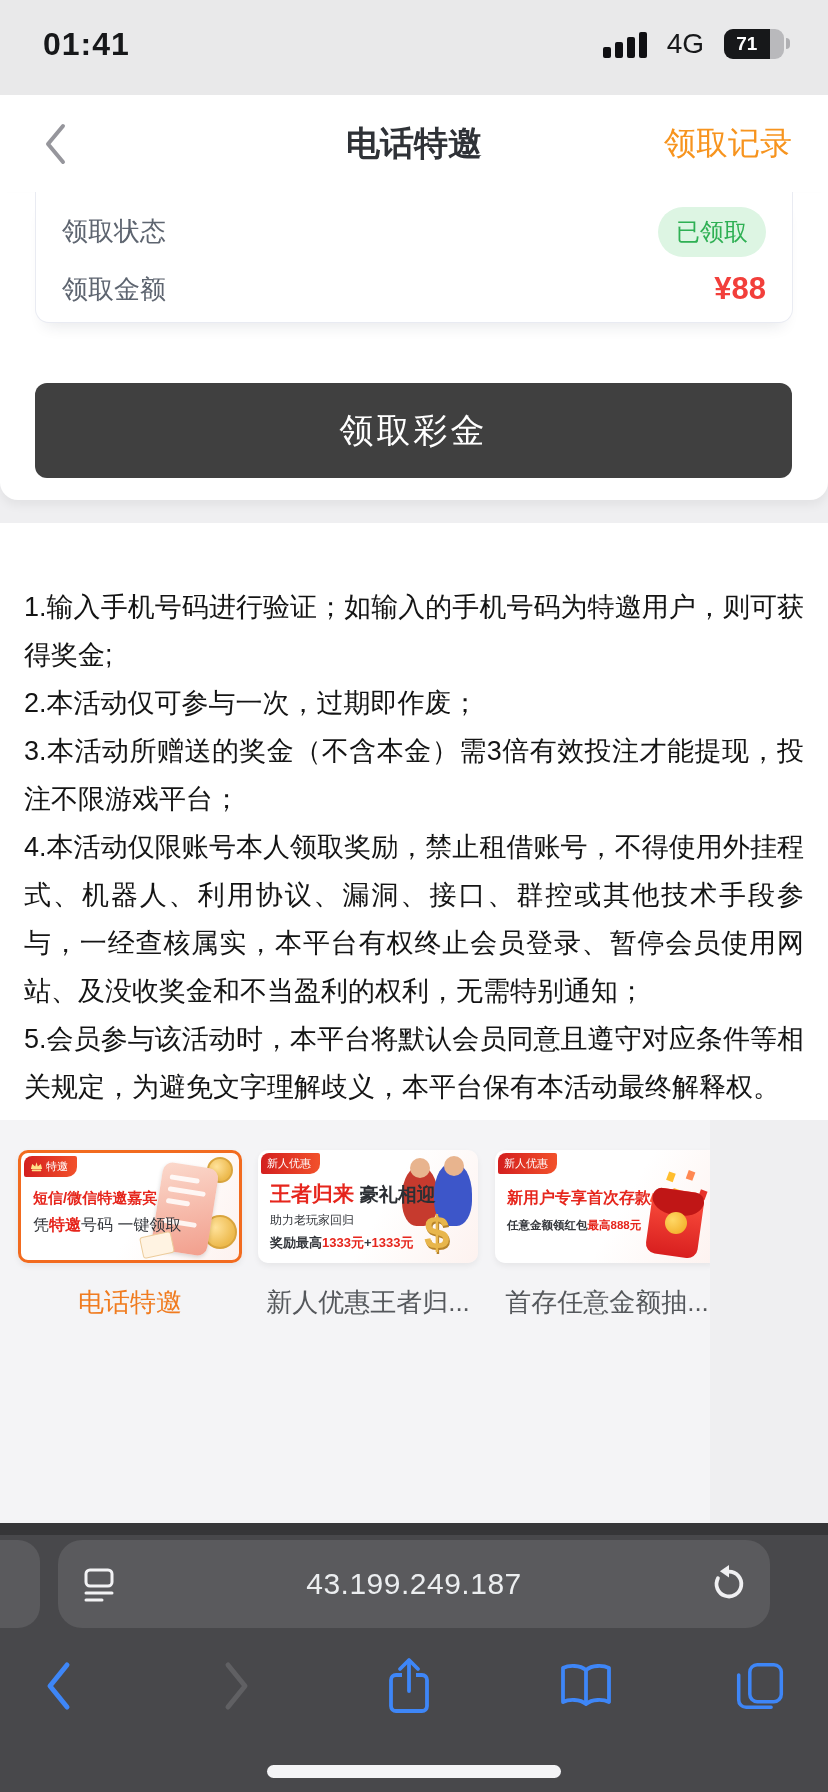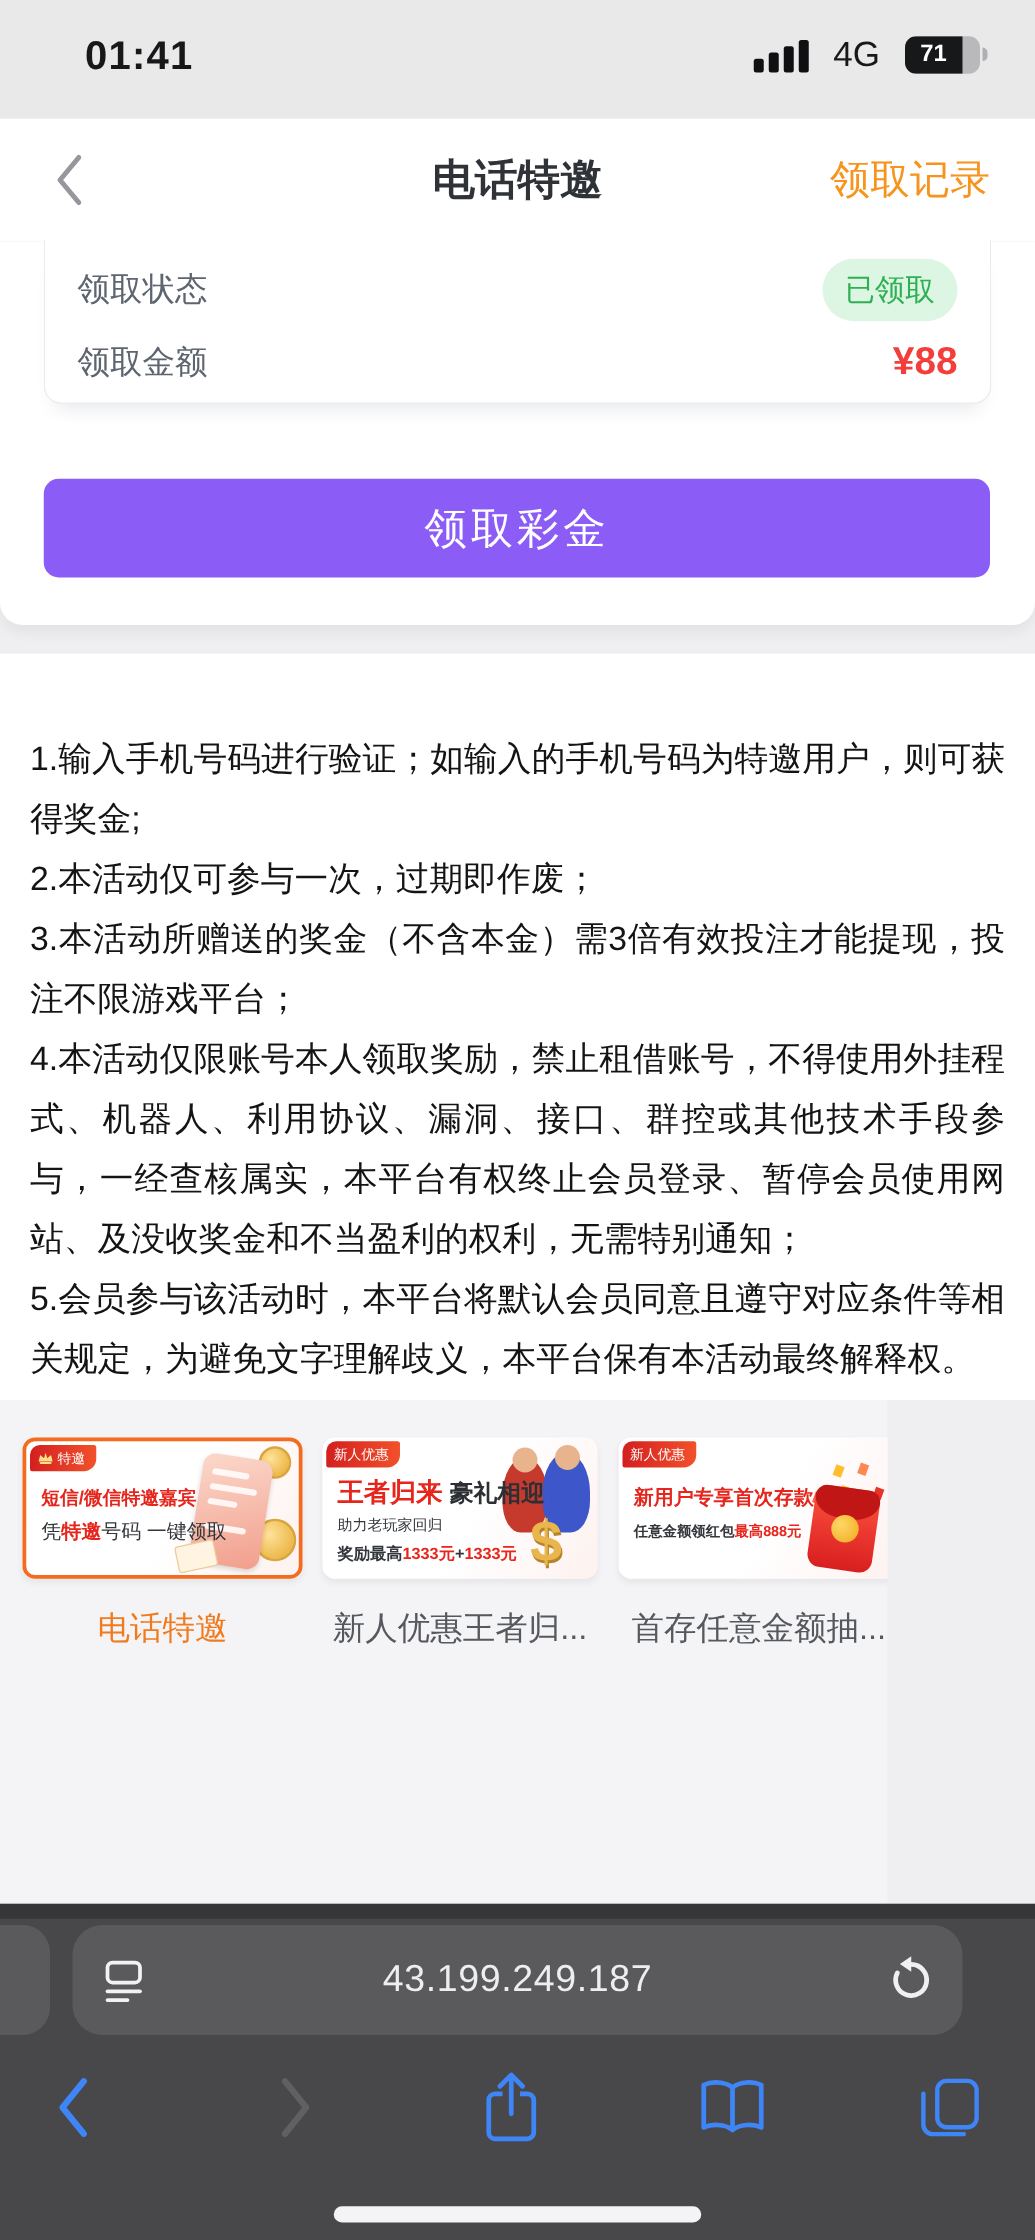--- a/index.html
+++ b/index.html
@@ -1,21 +1,21 @@
 <!DOCTYPE html>
 <html><head>
 <meta charset="utf-8">
 <style>
   html,body{margin:0;padding:0;background:#888;}
   .screen{position:relative;width:828px;height:1792px;background:#efeff1;overflow:hidden;
     font-family:"Liberation Sans","DejaVu Sans",sans-serif;-webkit-font-smoothing:antialiased;}
 
   
   .status-bar{position:absolute;top:0;left:0;width:828px;height:95px;background:#e9e9ea;}
-  .time{position:absolute;left:68px;top:26px;font-size:32px;font-weight:700;color:#17181a;letter-spacing:1px;}
+  .time{position:absolute;left:43px;top:26px;font-size:32px;font-weight:700;color:#17181a;letter-spacing:1px;}
   .status-right{position:absolute;right:38px;top:24px;display:flex;align-items:center;gap:20px;}
   .signal{display:flex;align-items:flex-end;gap:4px;height:34px;padding-bottom:5px;}
   .signal i{display:block;width:8px;border-radius:2px;background:#101013;}
   .sg1{height:11px}.sg2{height:16px}.sg3{height:21px}.sg4{height:26px}
   .net{font-size:28px;color:#17181a;}
   .battery{position:relative;display:flex;align-items:center;}
   .battery-body{display:flex;width:60px;height:30px;border-radius:9px;overflow:hidden;background:#b9b9bc;}
   .battery-fill{width:76%;background:#17181a;color:#fff;font-size:19px;font-weight:700;
     display:flex;align-items:center;justify-content:center;}
   .battery-tip{width:4px;height:11px;background:#b0b0b3;border-radius:0 4px 4px 0;margin-left:2px;}
@@ -33,22 +33,22 @@
     border-radius:0 0 18px 18px;box-shadow:0 6px 10px rgba(0,0,0,.05);}
   .info-card{position:absolute;left:35px;right:35px;top:-1px;height:131px;background:#fff;
     border:1px solid #e9ebf2;border-top:none;border-radius:0 0 14px 14px;
     box-shadow:0 12px 16px -10px rgba(31,41,55,.12);
     display:flex;flex-direction:column;justify-content:space-evenly;padding:0 26px;box-sizing:border-box;}
   .info-row{display:flex;align-items:center;justify-content:space-between;}
   .info-label{font-size:26px;color:#5e6570;}
   .pill{background:#ddf5e3;color:#2fb054;font-size:24px;height:50px;padding:0 18px;
     border-radius:26px;display:inline-flex;align-items:center;}
   .amount{font-size:31px;font-weight:700;color:#f23f3b;}
-  .cta{position:absolute;left:35px;right:36px;top:190px;height:79px;border-radius:12px;border:none;
-    background:#8b5cf6;color:#fff;font-size:34px;letter-spacing:3px;cursor:pointer;
+  .cta{position:absolute;left:35px;right:36px;top:190px;height:95px;border-radius:12px;border:none;
+    background:#404040;color:#fff;font-size:34px;letter-spacing:3px;cursor:pointer;
     font-family:inherit;display:flex;align-items:center;justify-content:center;}
 
   
   .rules{position:absolute;top:523px;left:0;width:828px;height:597px;background:#fff;box-sizing:border-box;
     padding:60px 24px 0 24px;}
   .rules p{margin:0;font-size:27px;line-height:48px;color:#141414;text-align:justify;}
 
   
   .promos{position:absolute;top:1120px;left:0;width:710px;height:403px;background:#f4f4f6;overflow:hidden;}
   .pcard{position:absolute;top:30px;height:113px;background:linear-gradient(120deg,#ffffff 55%,#fdf2ef 100%);

